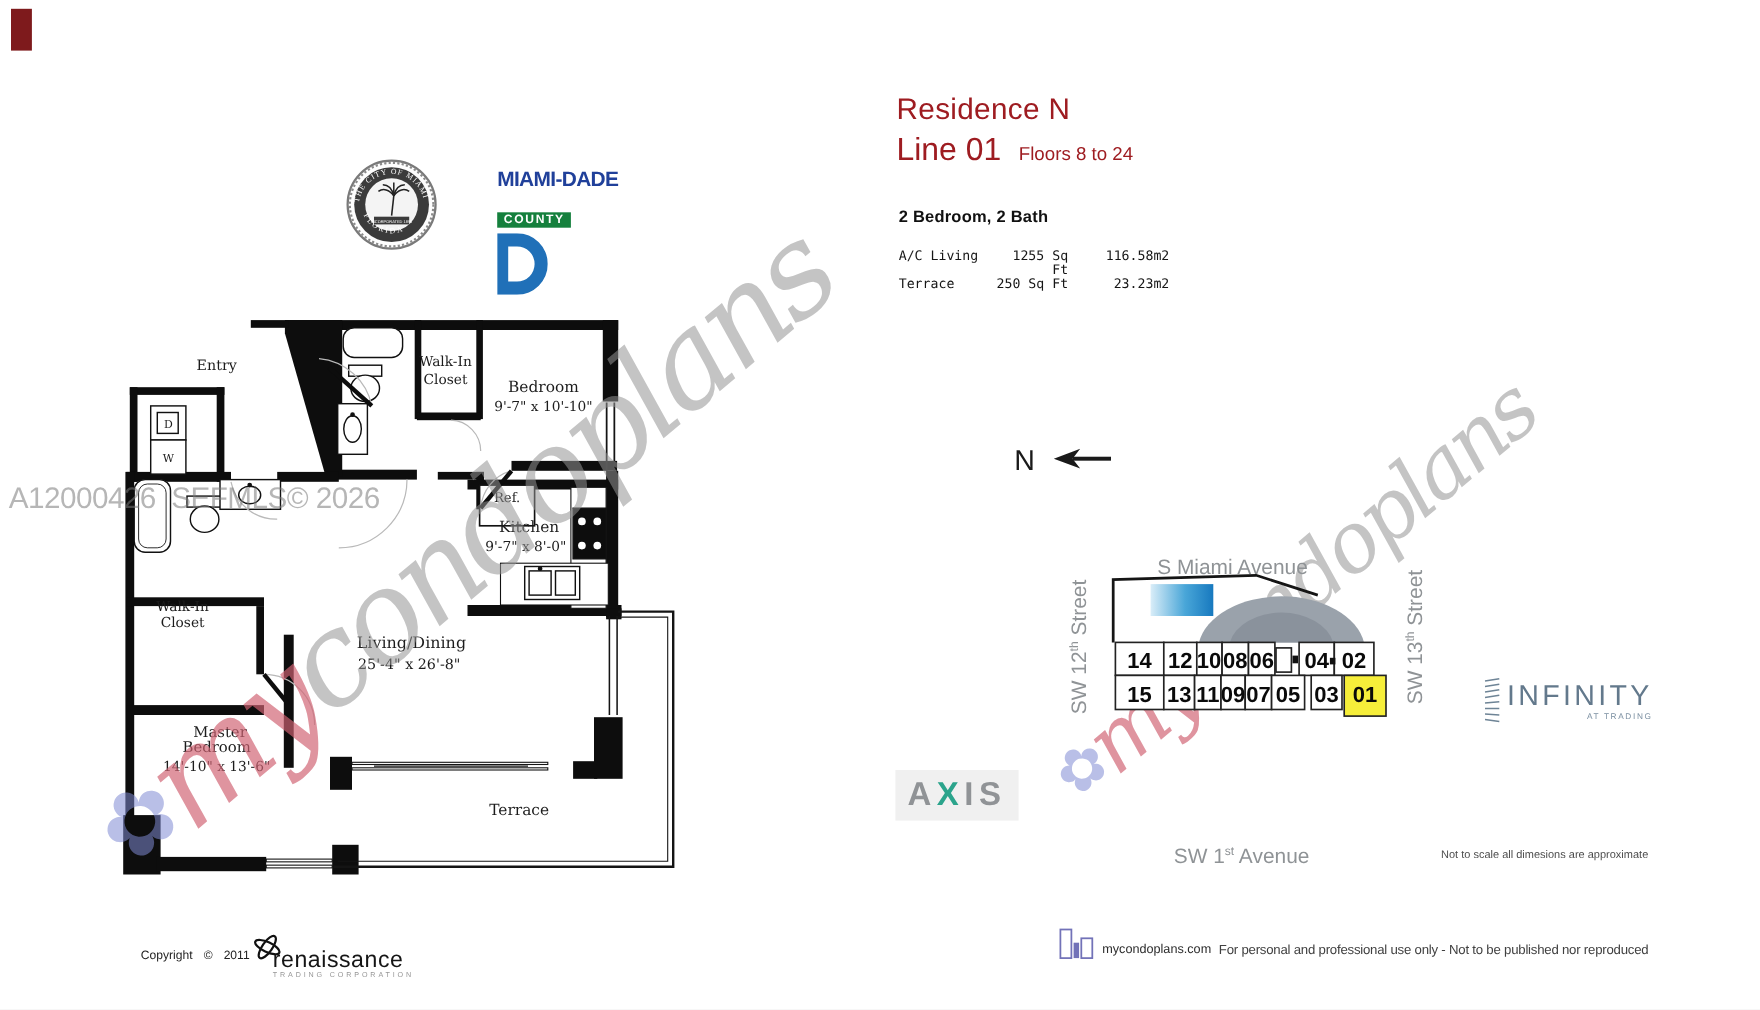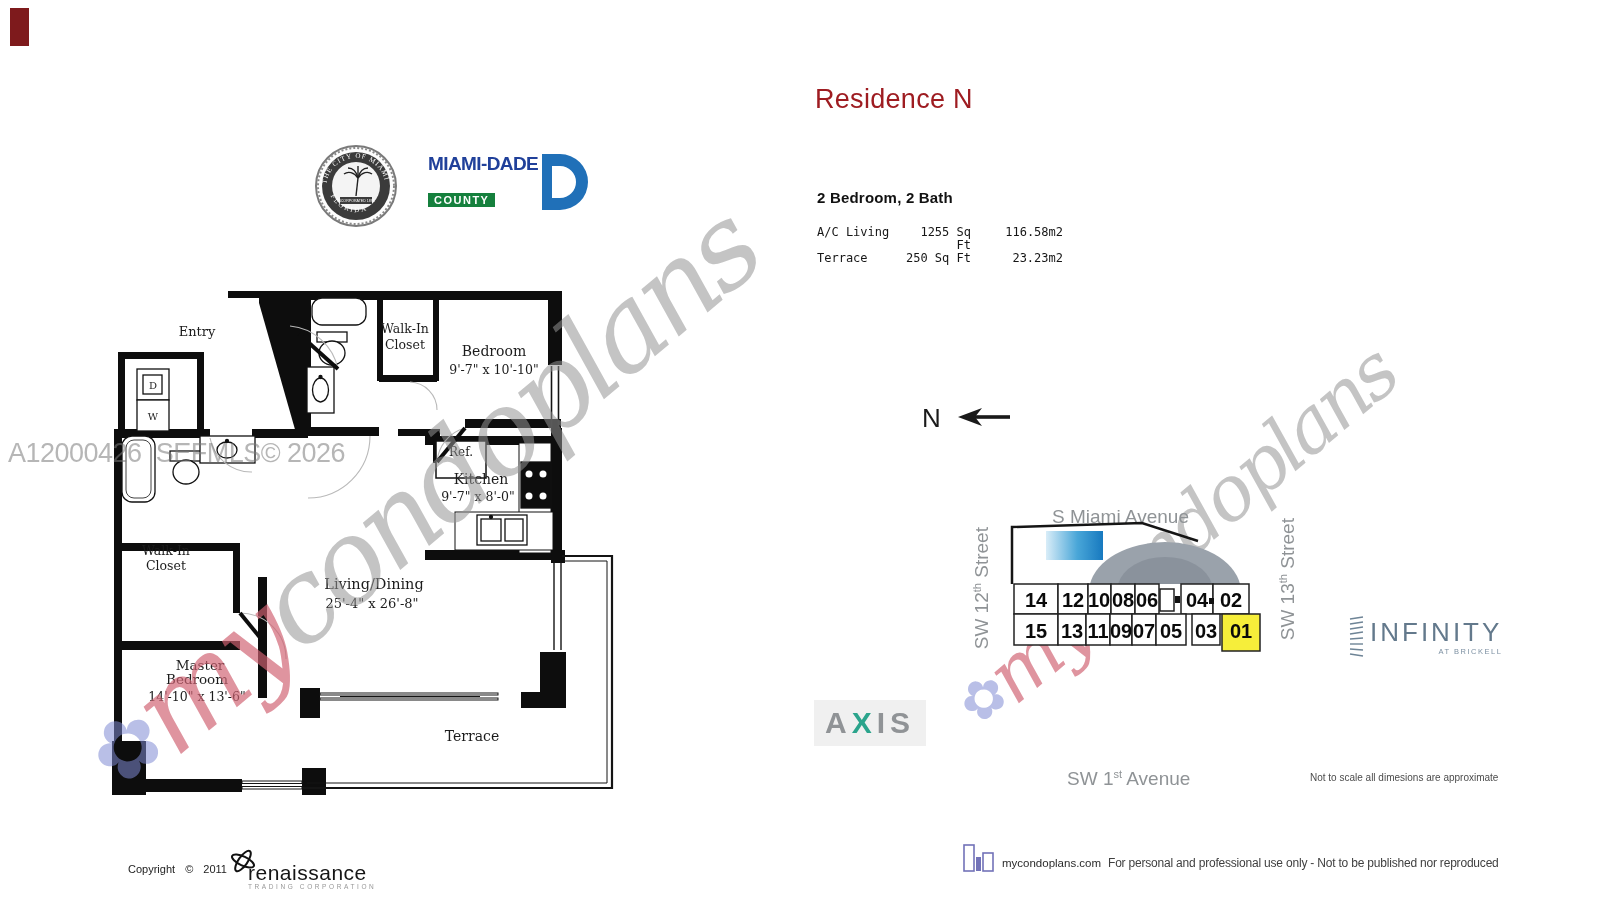--- a/index.html
+++ b/index.html
@@ -91,31 +91,35 @@
       <path d="M44,34 C40,28 34,27 30,30"></path>
       <path d="M44,34 C48,28 54,27 58,30"></path>
       <path d="M44,34 C42,26 38,24 34,24"></path>
       <path d="M44,34 C46,26 50,24 54,24"></path>
       <path d="M44,34 C44,27 44,24 44,22"></path>
     </g>
     <rect x="26" y="53" width="32" height="7" fill="#3b3b3b"></rect>
     <text x="42" y="58.4" font-size="3.6" fill="#ffffff" text-anchor="middle">INCORPORATED 1896</text>
   </svg>
 
-  <div class="abs mdade" style="left:428px;top:154px;">
+  <div class="abs mdade" style="left:452px;top:154px;flex-direction:column;">
     <div>
       <div class="mdade-name">MIAMI-DADE</div>
       <div class="mdade-county">COUNTY</div>
     </div>
     <svg width="46" height="56" viewBox="0 0 46 56">
       <path d="M0,0 h18 a28,28 0 0 1 0,56 h-18 z M10,12 h8 a16,16 0 0 1 0,32 h-8 z" fill="#2070b8" fill-rule="evenodd"></path>
     </svg>
   </div>
 
   <div class="abs res-title" style="left:815px;top:84px;">Residence N</div>
+  <div class="abs line-row" style="left:815px;top:120px;">
+    <span class="line-big">Line 01</span>
+    <span class="line-floors">Floors 8 to 24</span>
+  </div>
   <div class="abs bedbath" style="left:817px;top:189px;">2 Bedroom, 2 Bath</div>
 
   <div class="abs area-table" style="left:817px;top:226px;">
     <div class="area-row">
       <span class="a-label">A/C Living</span>
       <span class="a-sqft">1255 Sq Ft</span>
       <span class="a-m2">116.58m2</span>
     </div>
     <div class="area-row">
       <span class="a-label">Terrace</span>
@@ -346,21 +350,21 @@
         <line x1="2" y1="13" x2="15" y2="11"></line>
           <line x1="2" y1="18" x2="15" y2="16"></line>
         <line x1="2" y1="23" x2="15" y2="22"></line>
           <line x1="2" y1="28" x2="15" y2="28"></line>
         <line x1="2" y1="33" x2="15" y2="34"></line>
           <line x1="2" y1="38" x2="15" y2="40"></line>
       </g>
     </svg>
     <div>
       <div class="inf-name">INFINITY</div>
-      <div class="inf-sub">AT BRICKELL</div>
+      <div class="inf-sub">AT TRADING</div>
     </div>
   </div>
 
   <div class="abs axis" style="left:814px;top:700px;">
     <span>A</span>
       <span class="x">X</span>
       <span>IS</span>
   </div>
 
   <div class="abs notscale" style="left:1310px;top:772px;">Not to scale all dimesions are approximate</div>

